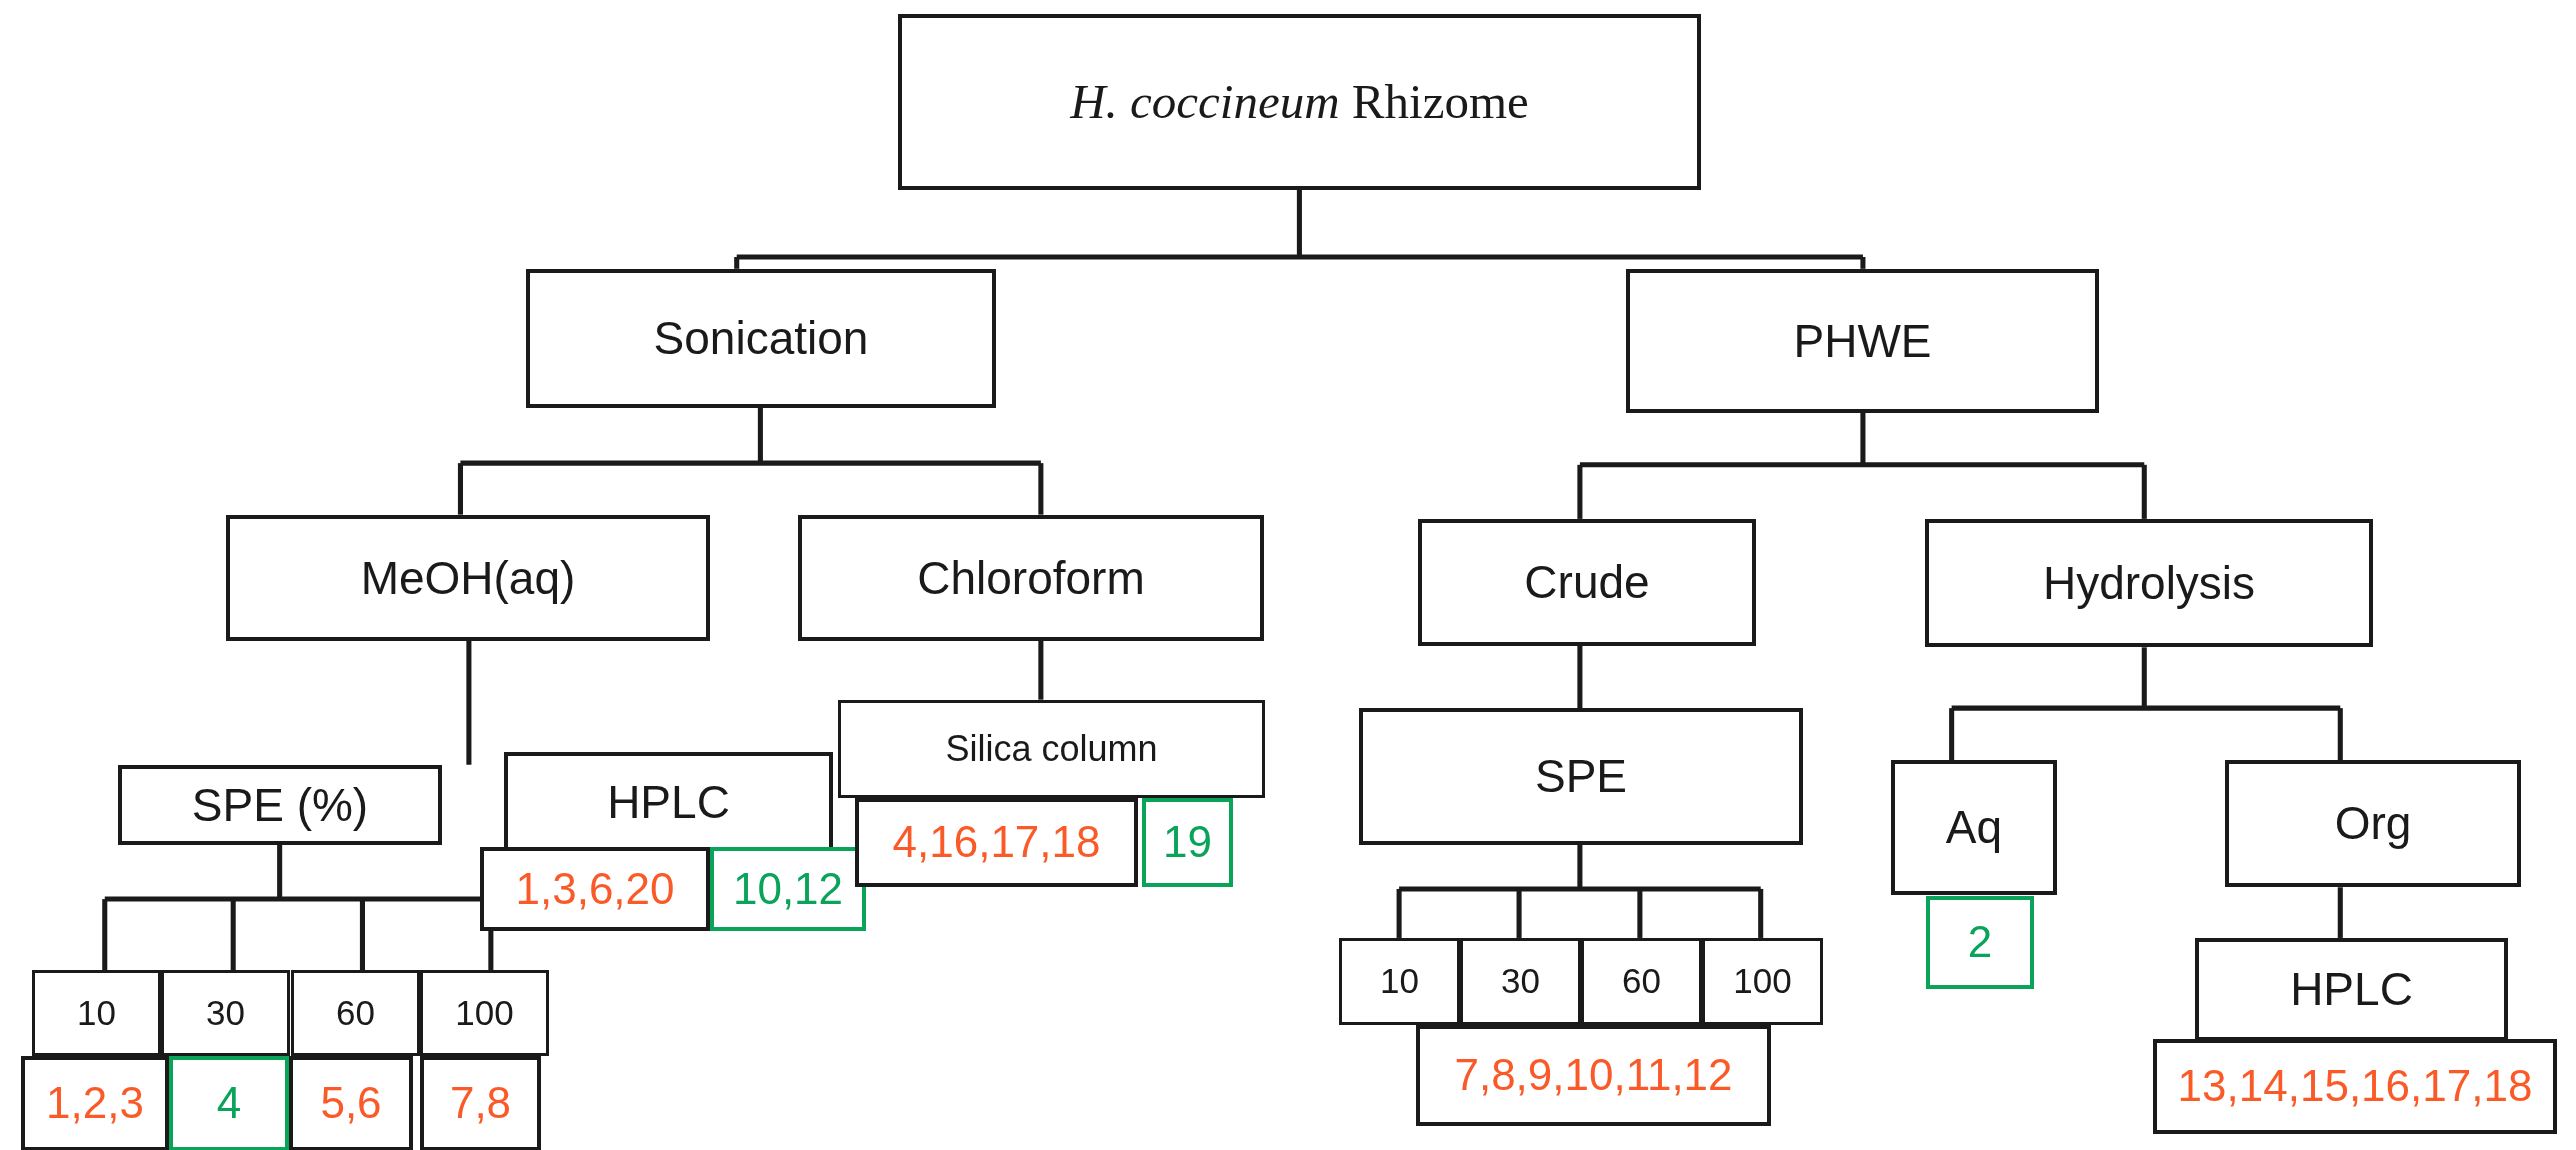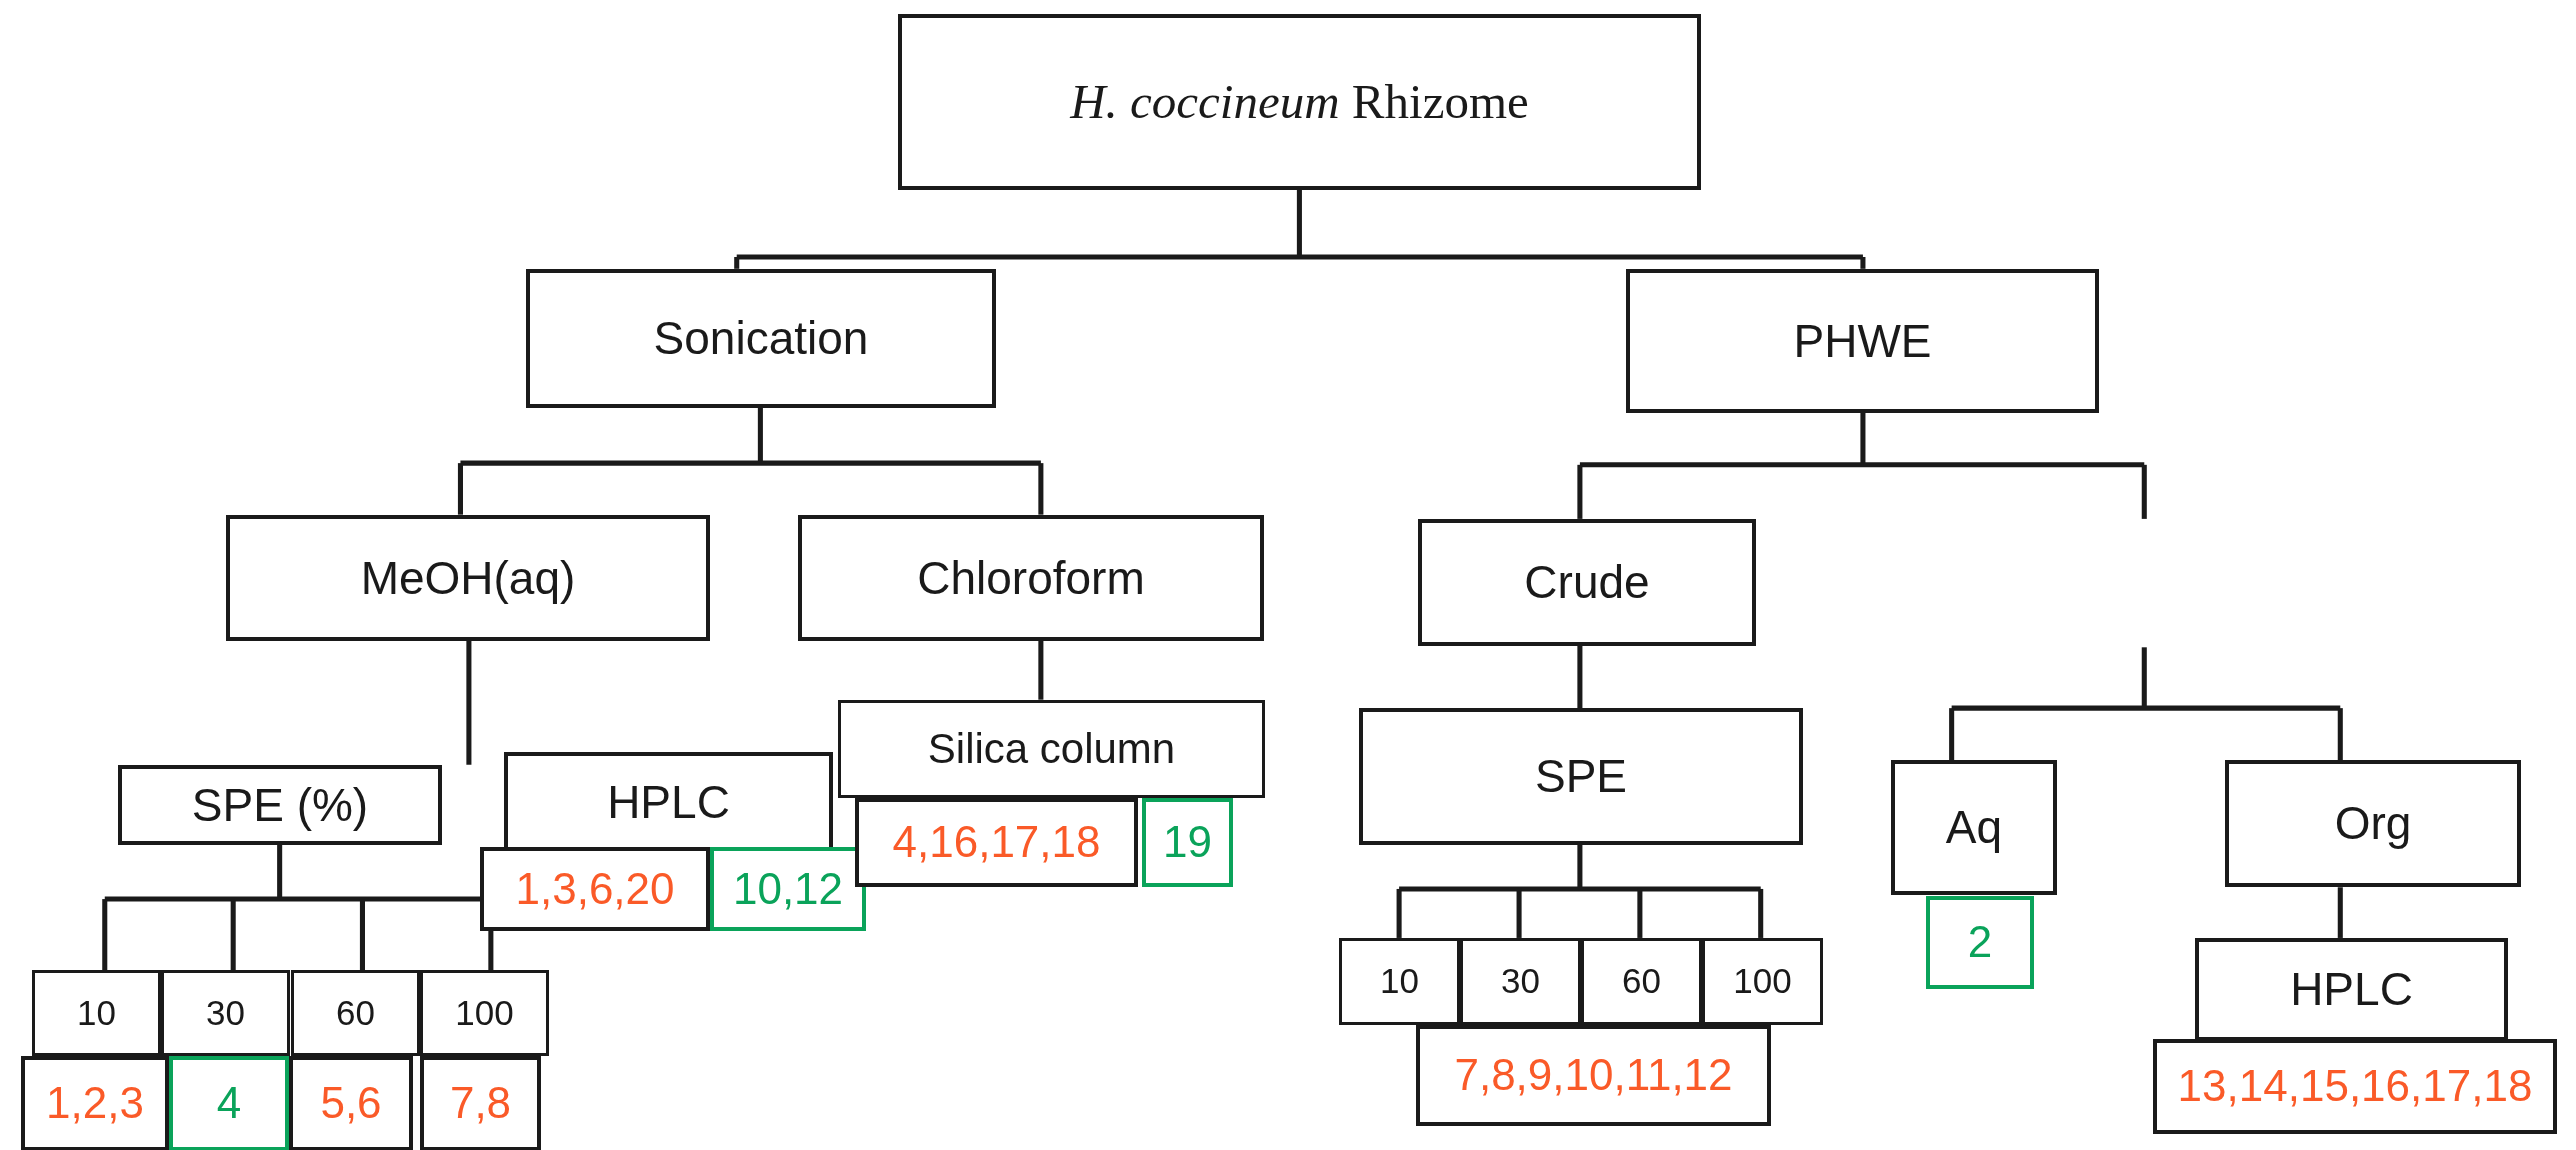--- a/index.html
+++ b/index.html
@@ -42,21 +42,21 @@
     border-color: #0aa35a;
     color: #0aa35a;
   }
   .node.orange-text { color: #fa5a28; }
   .node.green-text { color: #0aa35a; }
 
   .t-root  { font-family: "Liberation Serif", serif; font-size: 49px; }
   .t-root i { font-style: italic; }
   .t-xl    { font-size: 46px; }
   .t-lg    { font-size: 44px; }
-  .t-md    { font-size: 42px; }
+  .t-md    { font-size: 36px; }
   .t-sm    { font-size: 35px; }
 </style>
 </head>
 <body>
 
 <div id="canvas">
 
   <svg id="wires" viewBox="0 0 3049 1362" xmlns="http://www.w3.org/2000/svg">
     <g stroke="#1a1a1a" stroke-width="6" fill="none" stroke-linecap="butt">
 
@@ -113,20 +113,21 @@
   <div class="node t-xl" style="left:526px; top:269px; width:470px; height:139px;">Sonication</div>
 
   <div class="node t-xl" style="left:1626px; top:269px; width:473px; height:144px;">PHWE</div>
 
   <div class="node t-xl" style="left:226px; top:515px; width:484px; height:126px;">MeOH(aq)</div>
 
   <div class="node t-xl" style="left:798px; top:515px; width:466px; height:126px;">Chloroform</div>
 
   <div class="node t-xl" style="left:1418px; top:519px; width:338px; height:127px;">Crude</div>
 
+  <div class="node t-xl" style="left:1925px; top:519px; width:448px; height:128px;">Hydrolysis</div>
 
   <div class="node t-xl" style="left:118px; top:765px; width:324px; height:80px;">SPE (%)</div>
 
   <div class="node t-xl" style="left:504px; top:752px; width:329px; height:101px;">HPLC</div>
 
   <div class="node thin t-md" style="left:838px; top:700px; width:427px; height:98px;">Silica column</div>
 
   <div class="node t-xl" style="left:1359px; top:708px; width:444px; height:137px;">SPE</div>
 
   <div class="node t-xl" style="left:1891px; top:760px; width:166px; height:135px;">Aq</div>

